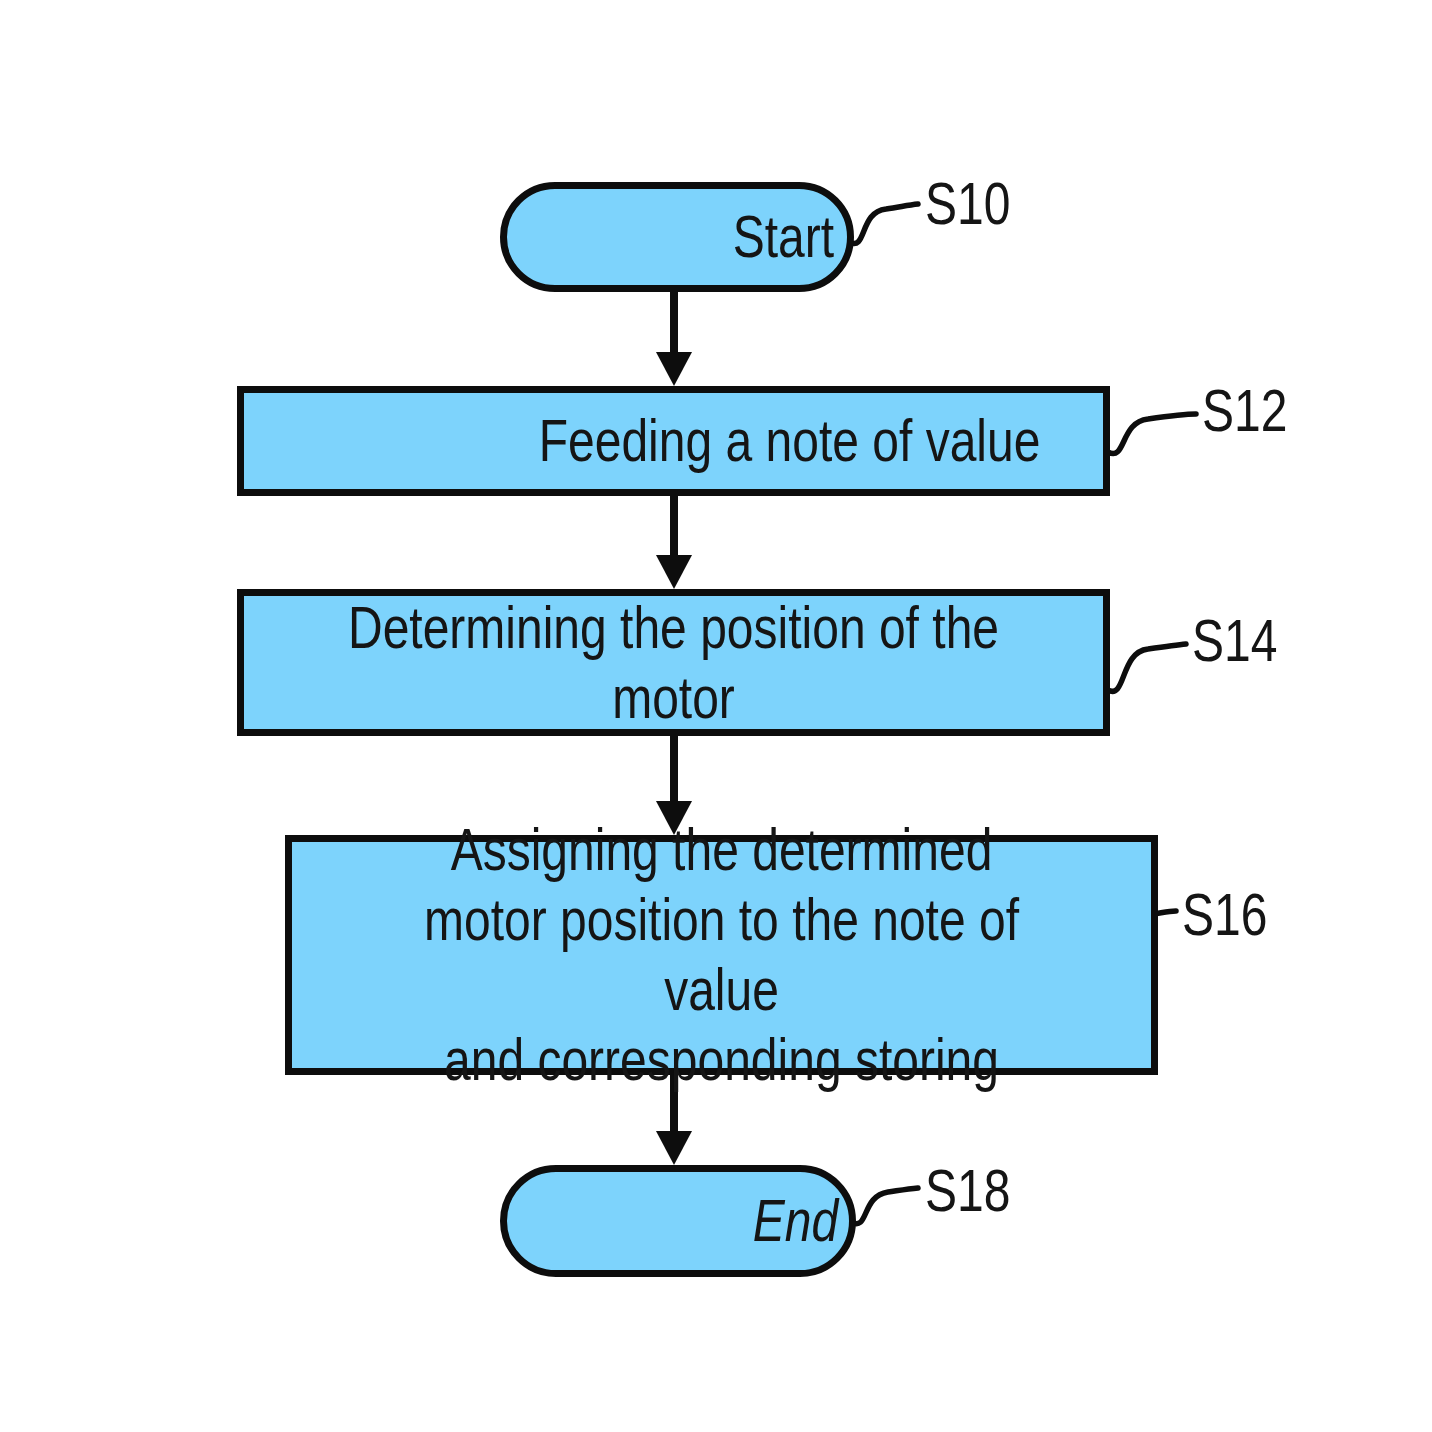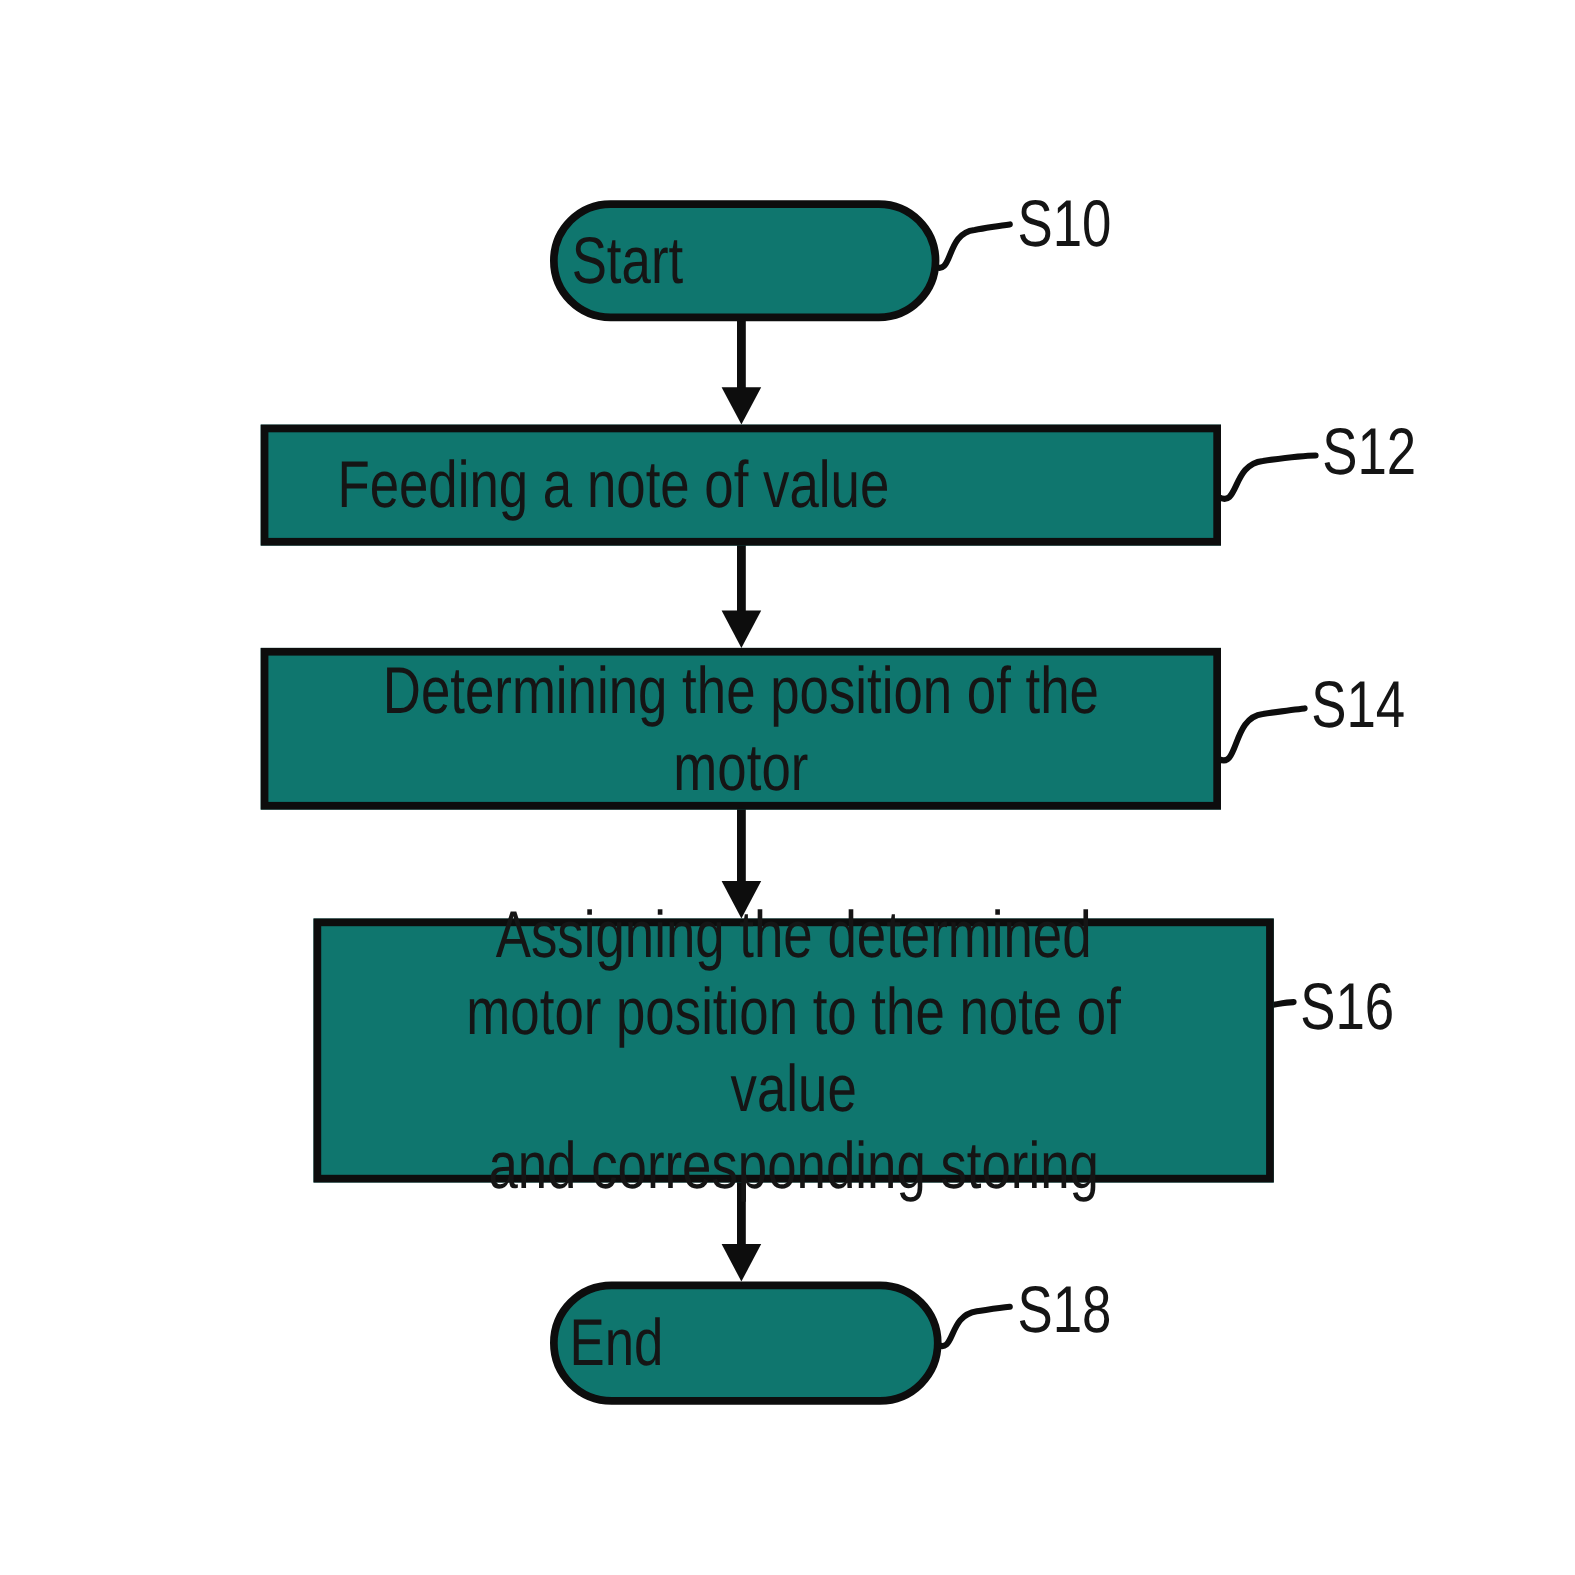--- a/index.html
+++ b/index.html
@@ -14,24 +14,24 @@
   }
   .overlay {
     position: absolute;
     left: 0; top: 0;
     width: 1432px; height: 1432px;
   }
   .node {
     position: absolute;
     box-sizing: border-box;
     border: 7px solid #0d0d0d;
-    background: #0f766e;
+    background: #7dd3fc;
     display: flex;
     align-items: center;
-    justify-content: flex-start;
+    justify-content: flex-end;
   }
   .stadium { border-radius: 58px; }
   .node-text {
     font-size: 60px;
     line-height: 70px;
     text-align: center;
     white-space: pre-line;
     color: #151515;
     transform: scaleX(0.8);
     transform-origin: center center;
@@ -88,21 +88,21 @@
   <div class="node" style="left:237px; top:386px; width:873px; height:110px;">
     <div class="node-text">Feeding a note of value</div>
   </div>
 
   <div class="node" style="left:237px; top:835px; width:873px; height:240px;margin-left:48px;">
     <div class="node-text">Assigning the determined
 motor position to the note of value
 and corresponding storing</div>
   </div>
 
-  <div class="node stadium" style="left:500px; top:1165px; width:356px; height:112px;">
+  <div class="node stadium" style="left:500px; top:1165px; width:356px; height:112px;font-style:italic;">
     <div class="node-text">End</div>
   </div>
 
   <div class="step-label" style="left:925px; top:174px;">S10</div>
   <div class="step-label" style="left:1202px; top:381px;">S12</div>
   <div class="step-label" style="left:1192px; top:611px;">S14</div>
   <div class="step-label" style="left:1182px; top:885px;">S16</div>
   <div class="step-label" style="left:925px; top:1161px;">S18</div>
 
 </div>

